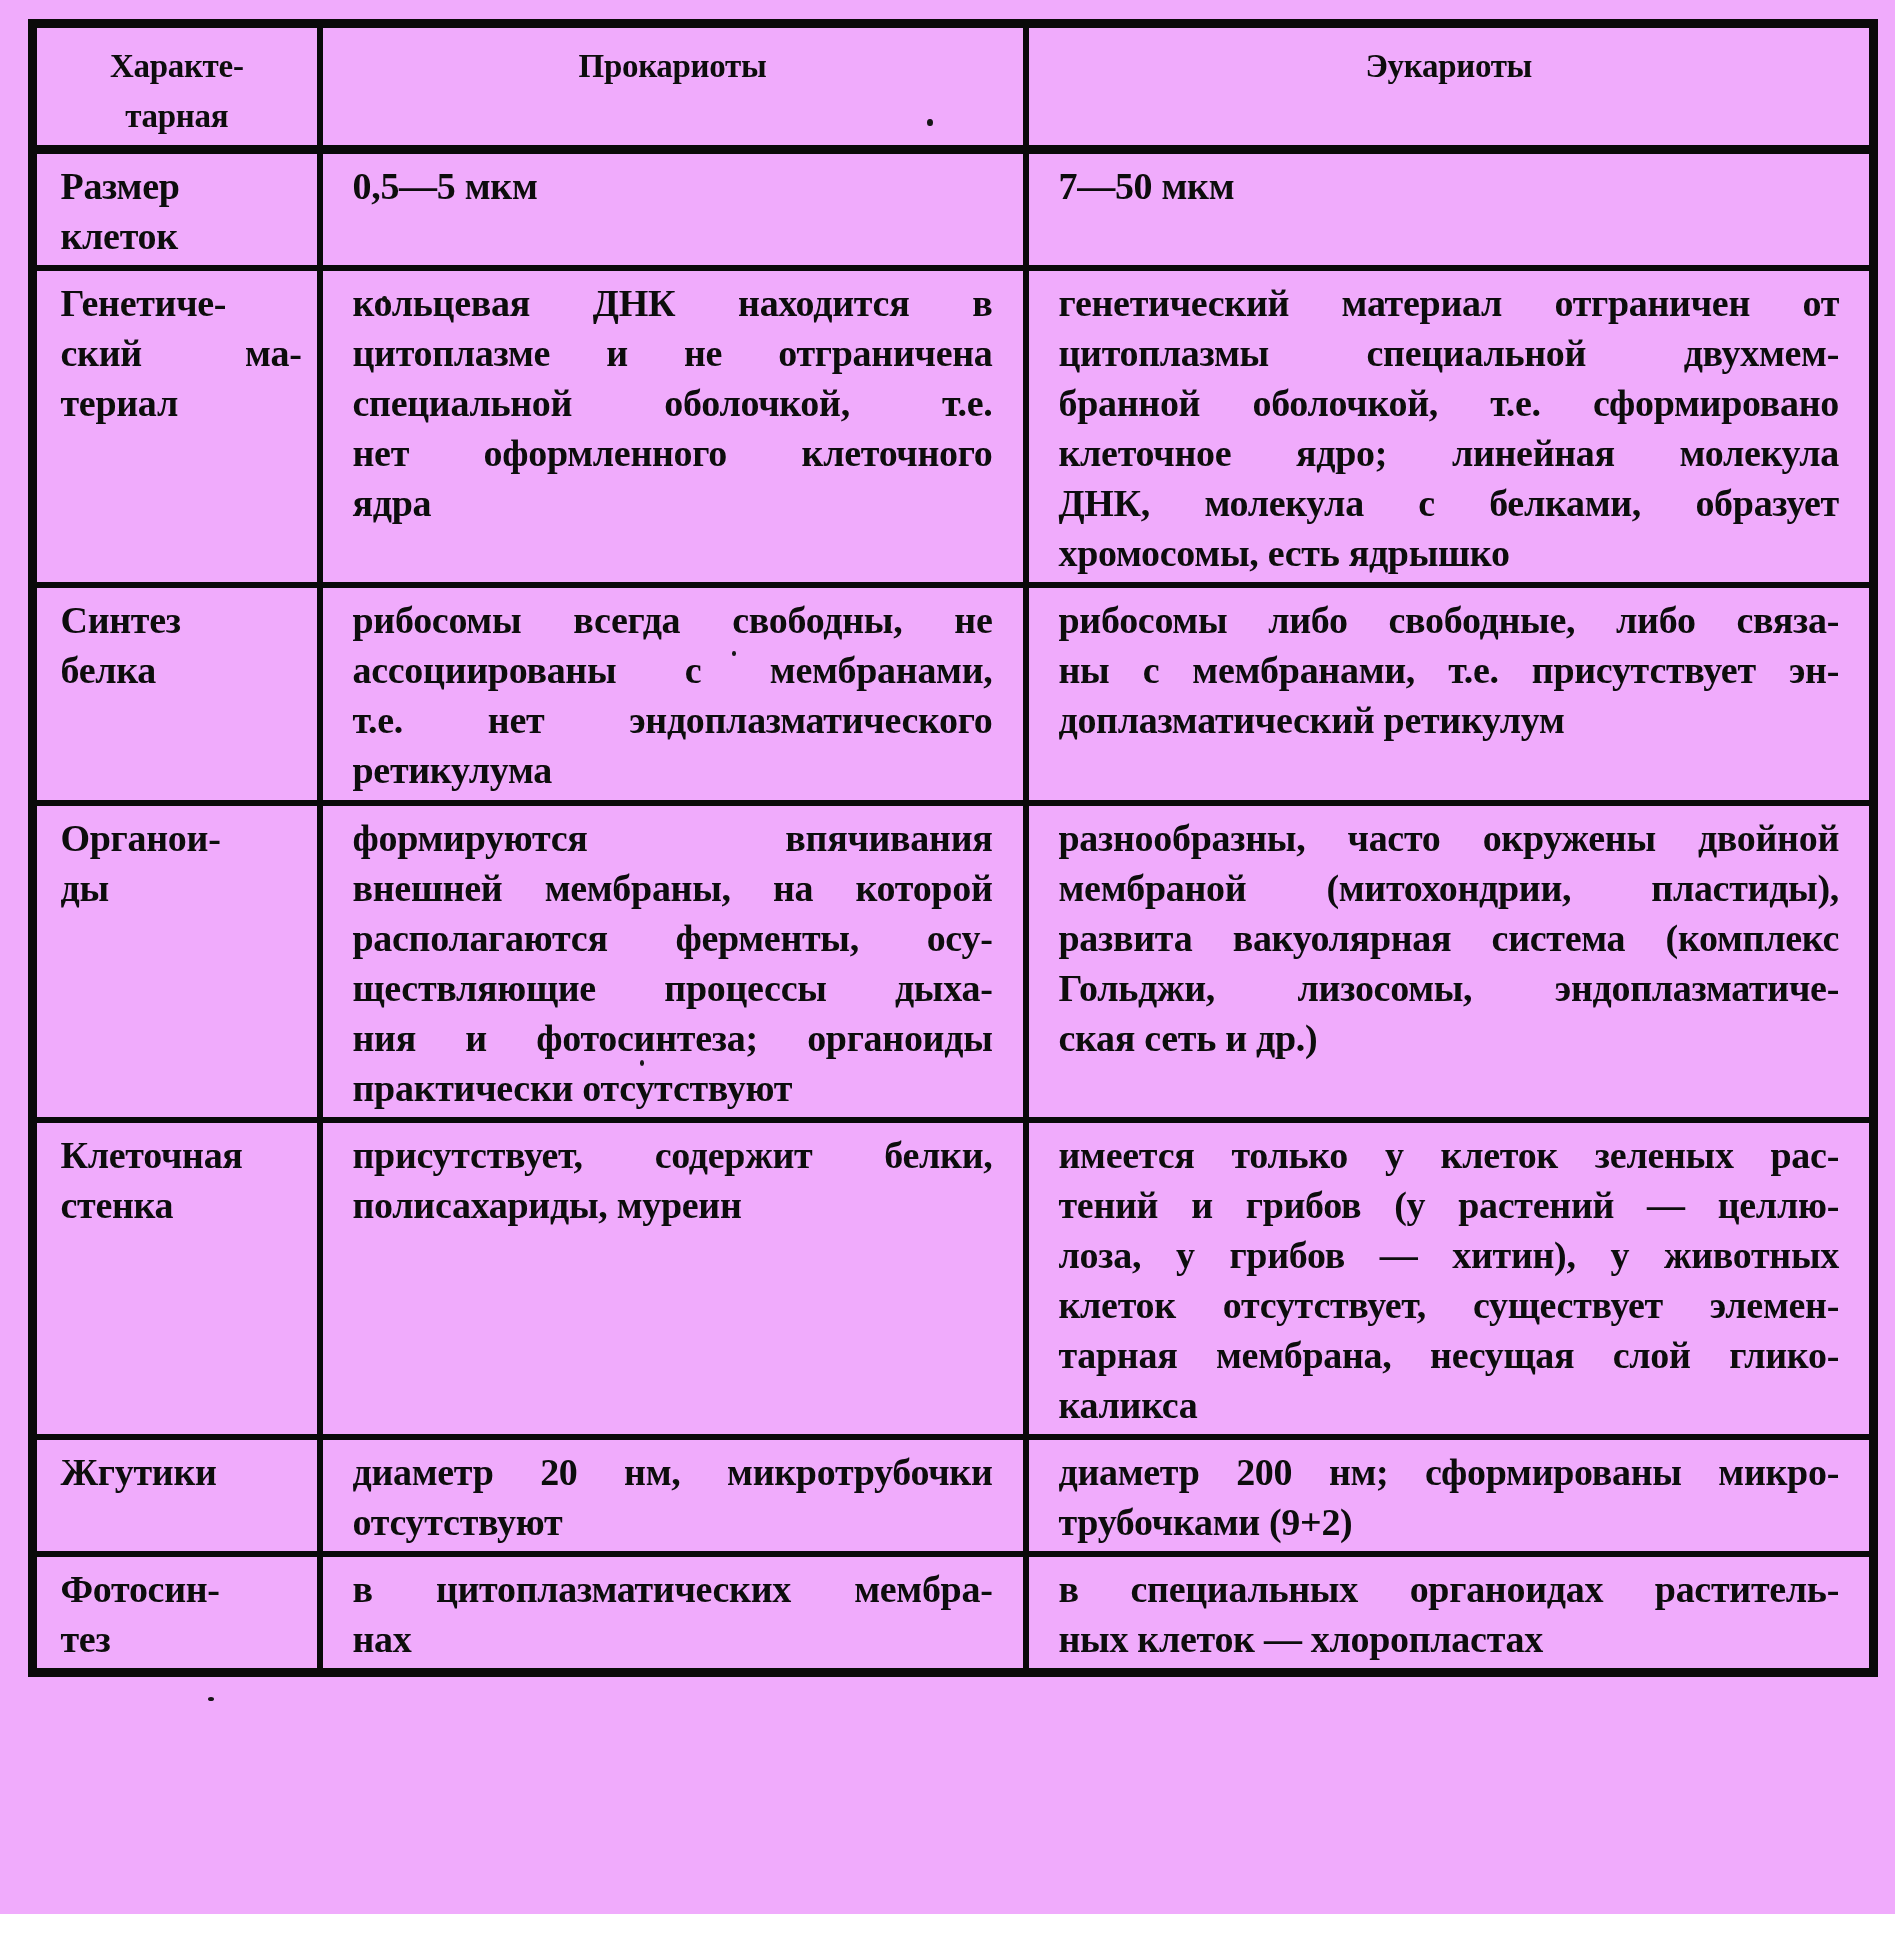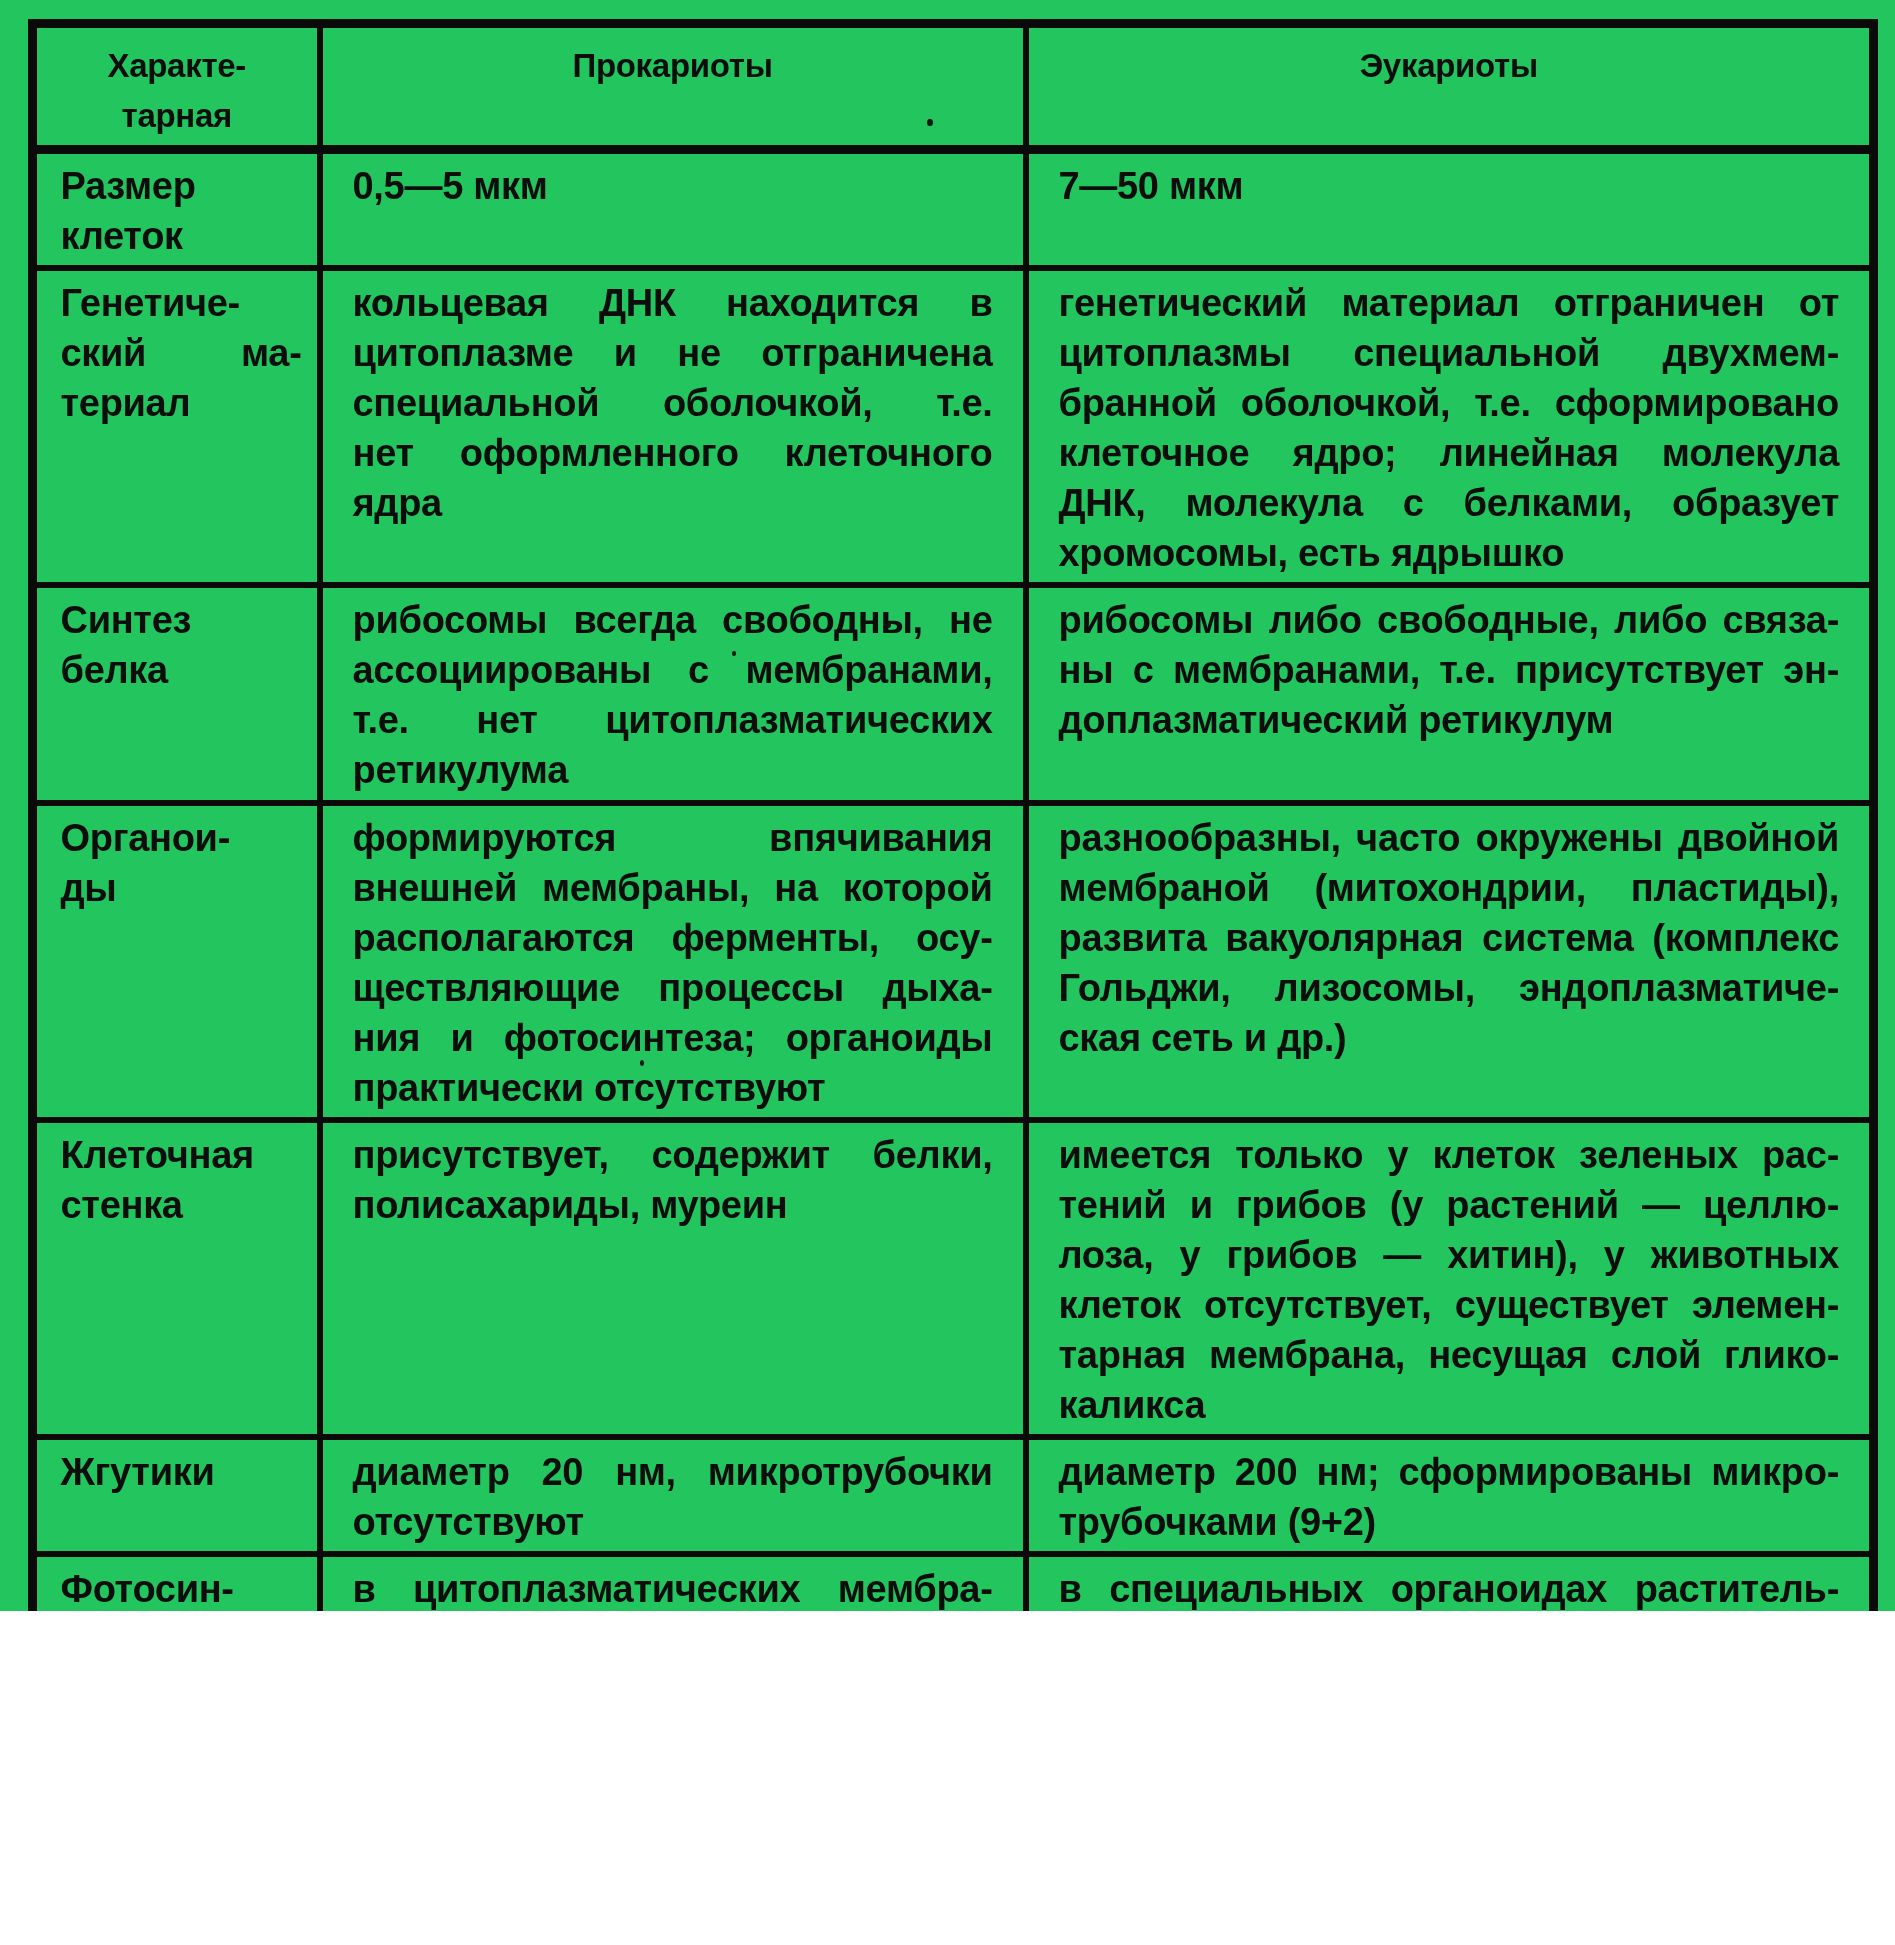--- a/index.html
+++ b/index.html
@@ -3,23 +3,23 @@
 <meta charset="utf-8">
 <style>
   html, body {
     margin: 0;
     padding: 0;
     background: #ffffff;
   }
   .page {
     position: relative;
     width: 1896px;
-    height: 1611px;
-    background: #22c55e;
-    font-family: Liberation Sans, sans-serif;
+    height: 1914px;
+    background: #f0abfc;
+    font-family: Liberation Serif, serif;
     font-weight: 700;
     color: #0d0d0d;
     overflow: hidden;
   }
   table.cmp {
     position: absolute;
     left: 28px;
     top: 19.4px;
     width: 1841px;
     border-collapse: collapse;
@@ -125,21 +125,21 @@
           </td>
         </tr>
         <tr>
           <td class="rowhead">
             <div class="line">Синтез</div>
             <div class="line last">белка</div>
           </td>
           <td class="bd">
             <div class="line">рибосомы всегда свободны, не</div>
             <div class="line">ассоциированы с мембранами,</div>
-            <div class="line">т.е. нет цитоплазматических</div>
+            <div class="line">т.е. нет эндоплазматического</div>
             <div class="line last">ретикулума</div>
           </td>
           <td class="bd">
             <div class="line">рибосомы либо свободные, либо связа-</div>
             <div class="line">ны с мембранами, т.е. присутствует эн-</div>
             <div class="line last">доплазматический ретикулум</div>
           </td>
         </tr>
         <tr>
           <td class="rowhead">

